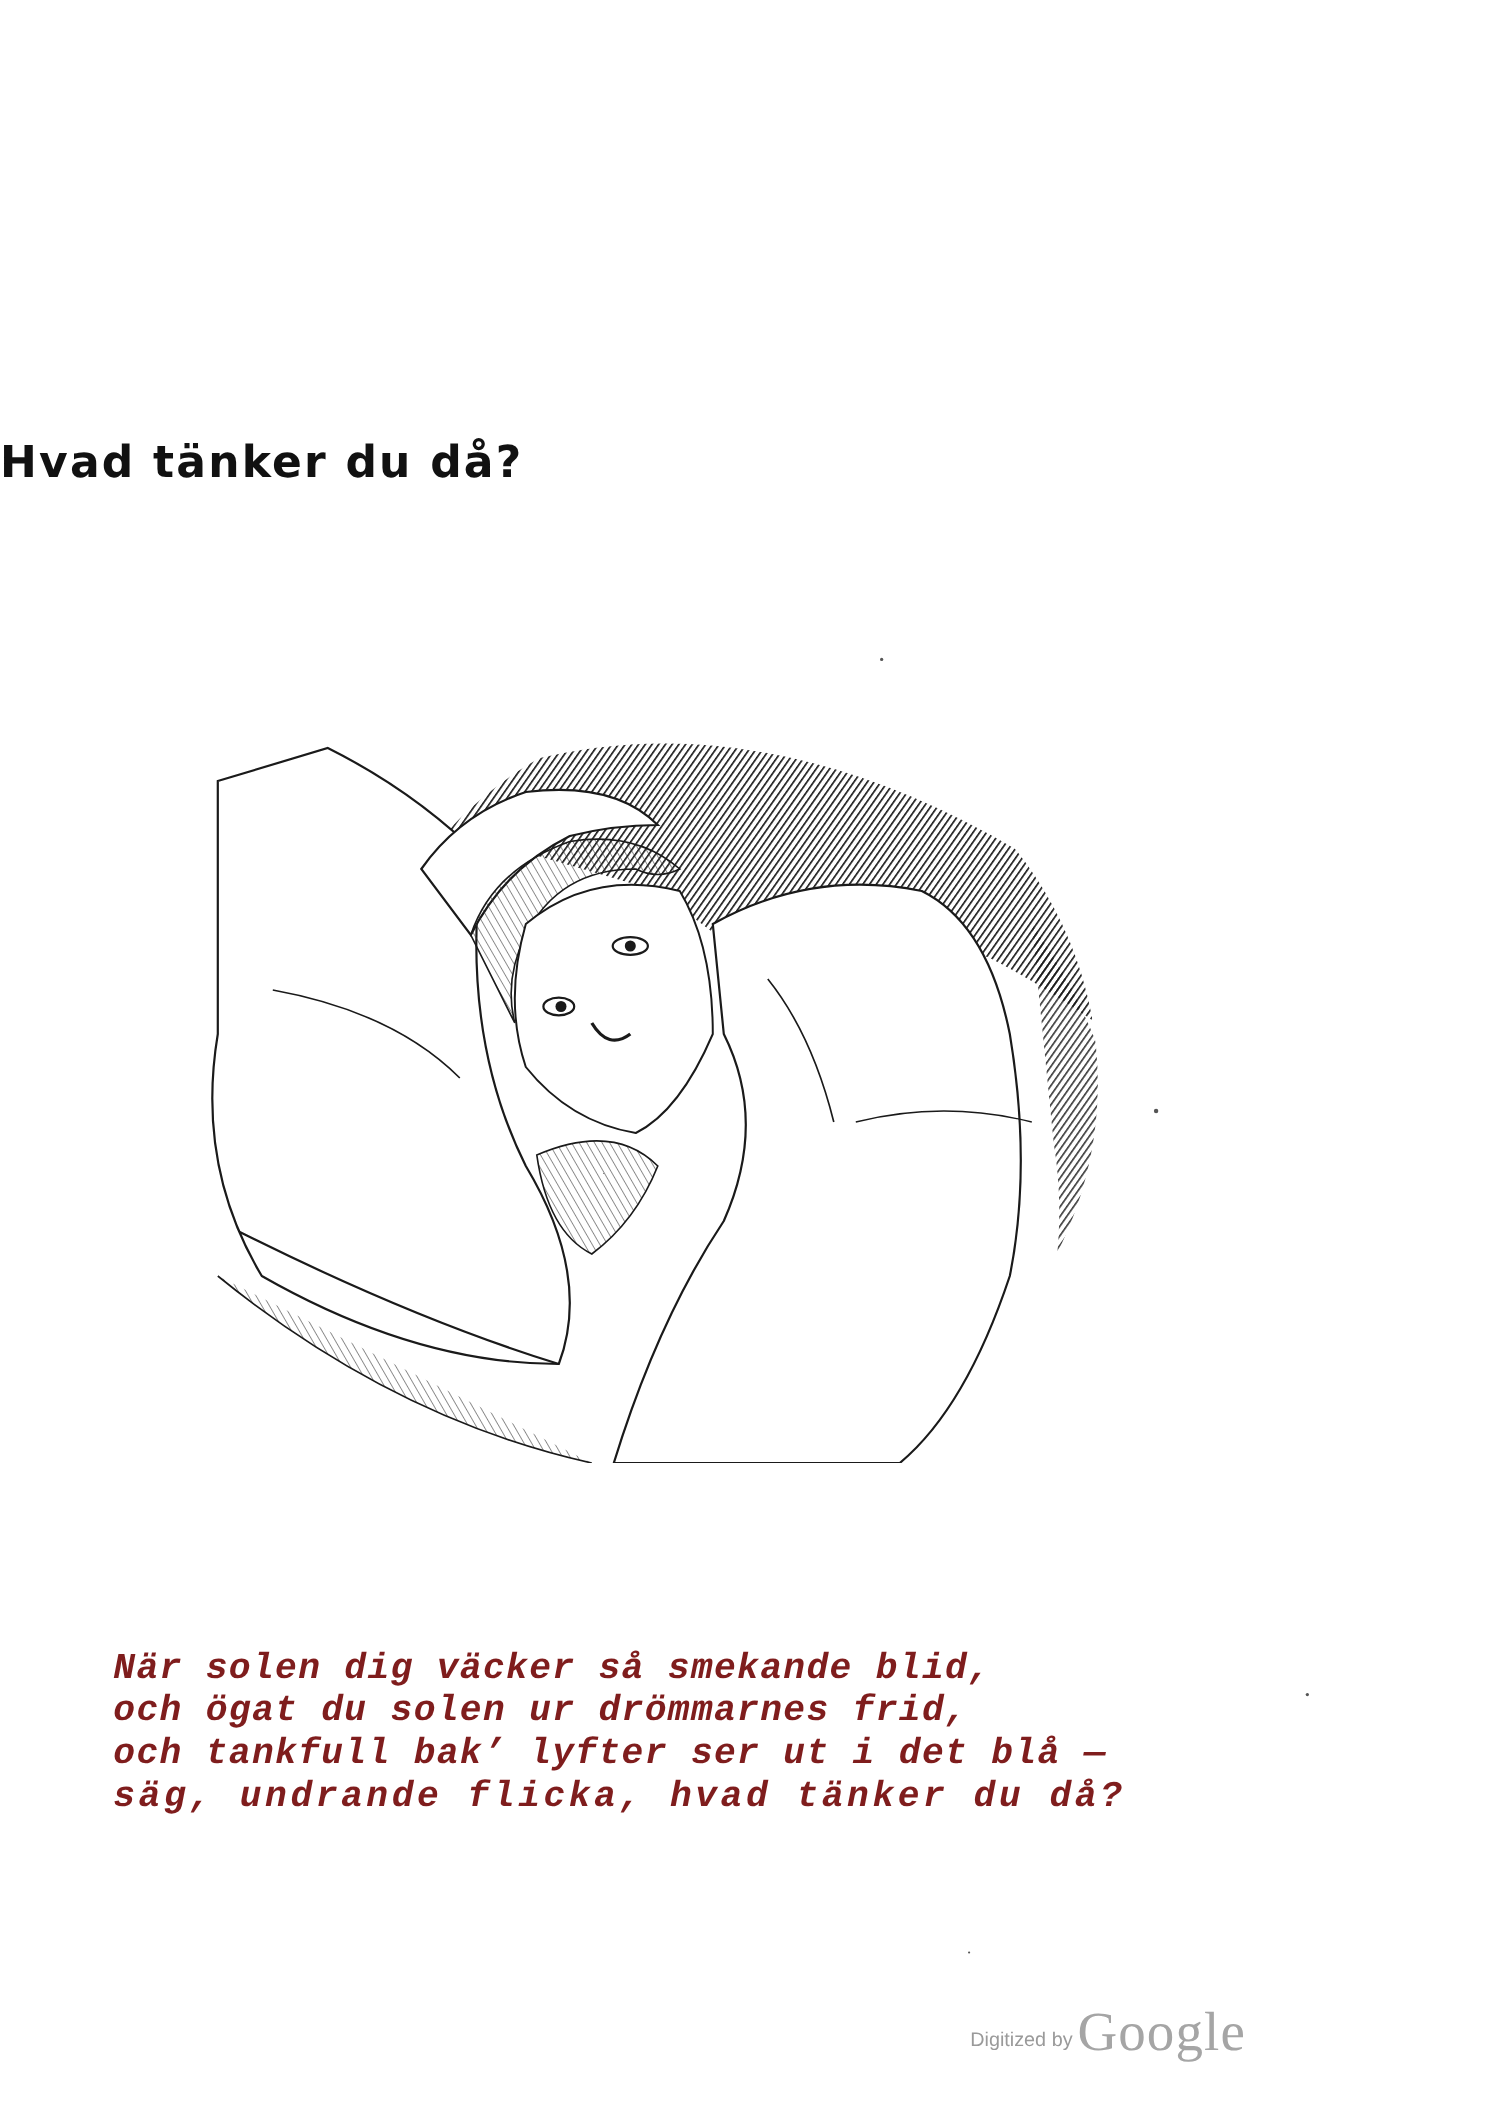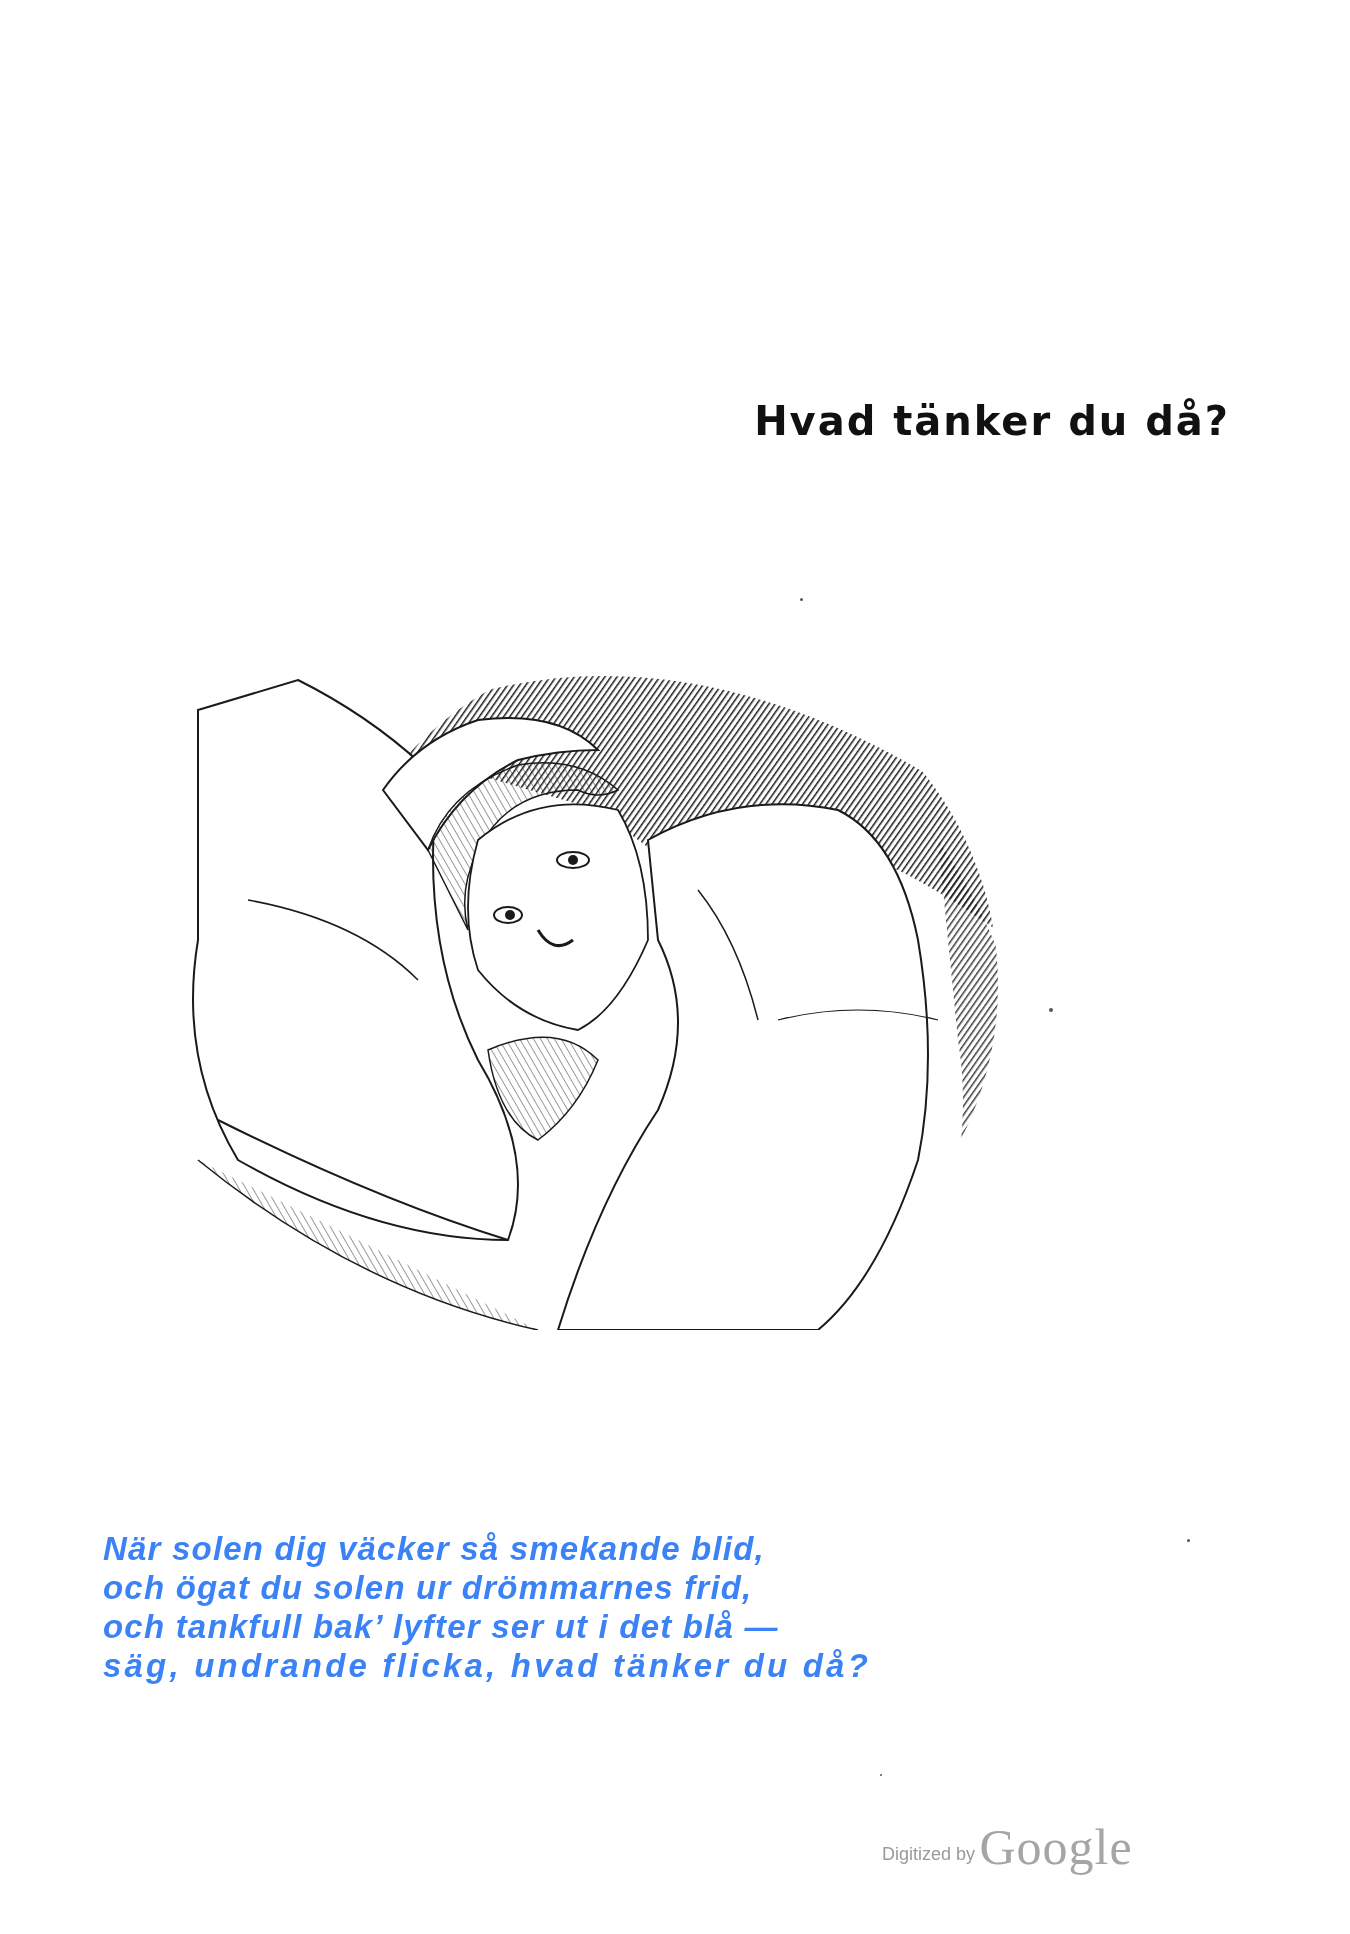--- a/index.html
+++ b/index.html
@@ -1,29 +1,29 @@
 <!DOCTYPE html>
 <html><head>
 <meta charset="utf-8">
 <style>
   html, body { margin: 0; padding: 0; background: #ffffff; }
   body { width: 1350px; height: 1934px; position: relative; overflow: hidden; font-family: "DejaVu Serif", serif; color: #111; }
   .page-title {
     position: absolute; left: 0; width: 1230px; top: 398px;
-    text-align: right; font-family: "DejaVu Sans", sans-serif; font-weight: bold;
+    text-align: left; font-family: "DejaVu Sans", sans-serif; font-weight: bold;
     font-size: 40px; letter-spacing: 2px; color: #111;
   }
   .illustration {
     position: absolute; left: 178px; top: 640px; width: 880px; height: 690px;
   }
   .illustration svg { width: 100%; height: 100%; display: block; }
   .poem {
     position: absolute; left: 103px; top: 1497px; width: 900px;
-    font-family: Liberation Sans, sans-serif; font-style: italic; font-weight: bold;
-    font-size: 33px; line-height: 39px; color: #3b82f6; margin-top: 32px;
+    font-family: Liberation Mono, monospace; font-style: italic; font-weight: bold;
+    font-size: 33px; line-height: 39px; color: #7f1d1d;
   }
   .poem .line { display: block; white-space: nowrap; letter-spacing: 1.2px; }
   .poem .line.wide { letter-spacing: 3.2px; }
   .footer {
     position: absolute; left: 862px; top: 1818px; white-space: nowrap;
     font-family: "Liberation Sans", sans-serif; color: #9a9a9a; margin-left: 20px;
   }
   .footer .digitized { font-size: 18px; vertical-align: 4px; }
   .footer .brand { font-family: "Liberation Serif", serif; font-size: 50px; color: #a5a5a5; letter-spacing: 1px; }
   .speck { position: absolute; background: #555; border-radius: 50%; }

